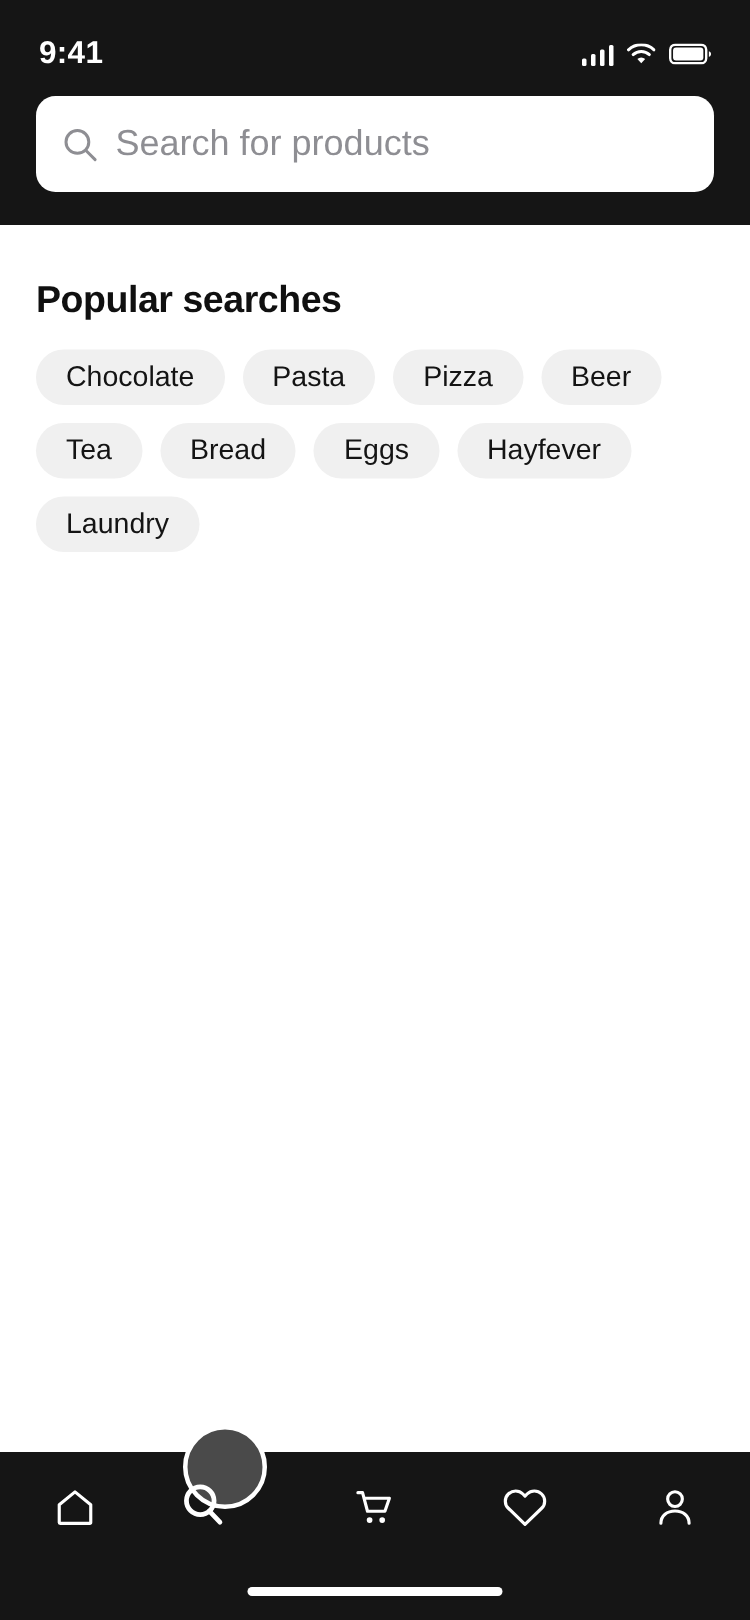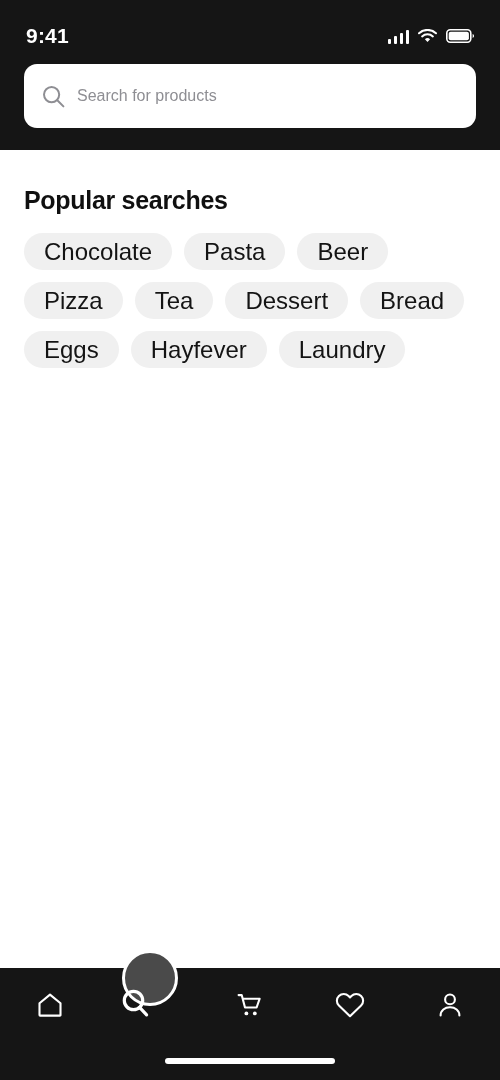--- a/index.html
+++ b/index.html
@@ -94,21 +94,21 @@
   }
 
   .search-icon { flex: 0 0 auto; display: block; }
 
   .search-input {
     flex: 1;
     border: none;
     outline: none;
     background: transparent;
     font-family: "Liberation Sans", sans-serif;
-    font-size: 16px;
+    font-size: 24px;
     color: #1b1b1b;
     padding: 0;
   }
   .search-input::placeholder { color: #8e8e93; opacity: 1; }
 
   
   .body {
     flex: 1;
     background: #ffffff;
     padding: 36px 24px 0 24px;
@@ -132,21 +132,21 @@
   .chip {
     background: #f0f0f0;
     border: none;
     border-radius: 19px;
     height: 37px;
     padding: 0 20px;
     display: inline-flex;
     align-items: center;
     justify-content: center;
     font-family: "Liberation Sans", sans-serif;
-    font-size: 24px;
+    font-size: 19px;
     color: #141414;
     cursor: pointer;
     white-space: nowrap;
   }
 
   
   .bottom-nav {
     position: absolute;
     left: 0;
     bottom: 0;
@@ -257,24 +257,23 @@
       </div>
     </div>
   </div>
 
   <div class="body">
     <div class="section-title">Popular searches</div>
 
     <div class="chips">
       <button class="chip">Chocolate</button>
       <button class="chip">Pasta</button>
+      <button class="chip">Pizza</button>
       <button class="chip">Beer</button>
-      <button class="chip">Pizza</button>
       <button class="chip">Tea</button>
-      <button class="chip">Dessert</button>
       <button class="chip">Bread</button>
       <button class="chip">Eggs</button>
       <button class="chip">Hayfever</button>
       <button class="chip">Laundry</button>
     </div>
   </div>
 
   <div class="bottom-nav">
     <div class="nav-items">
 

